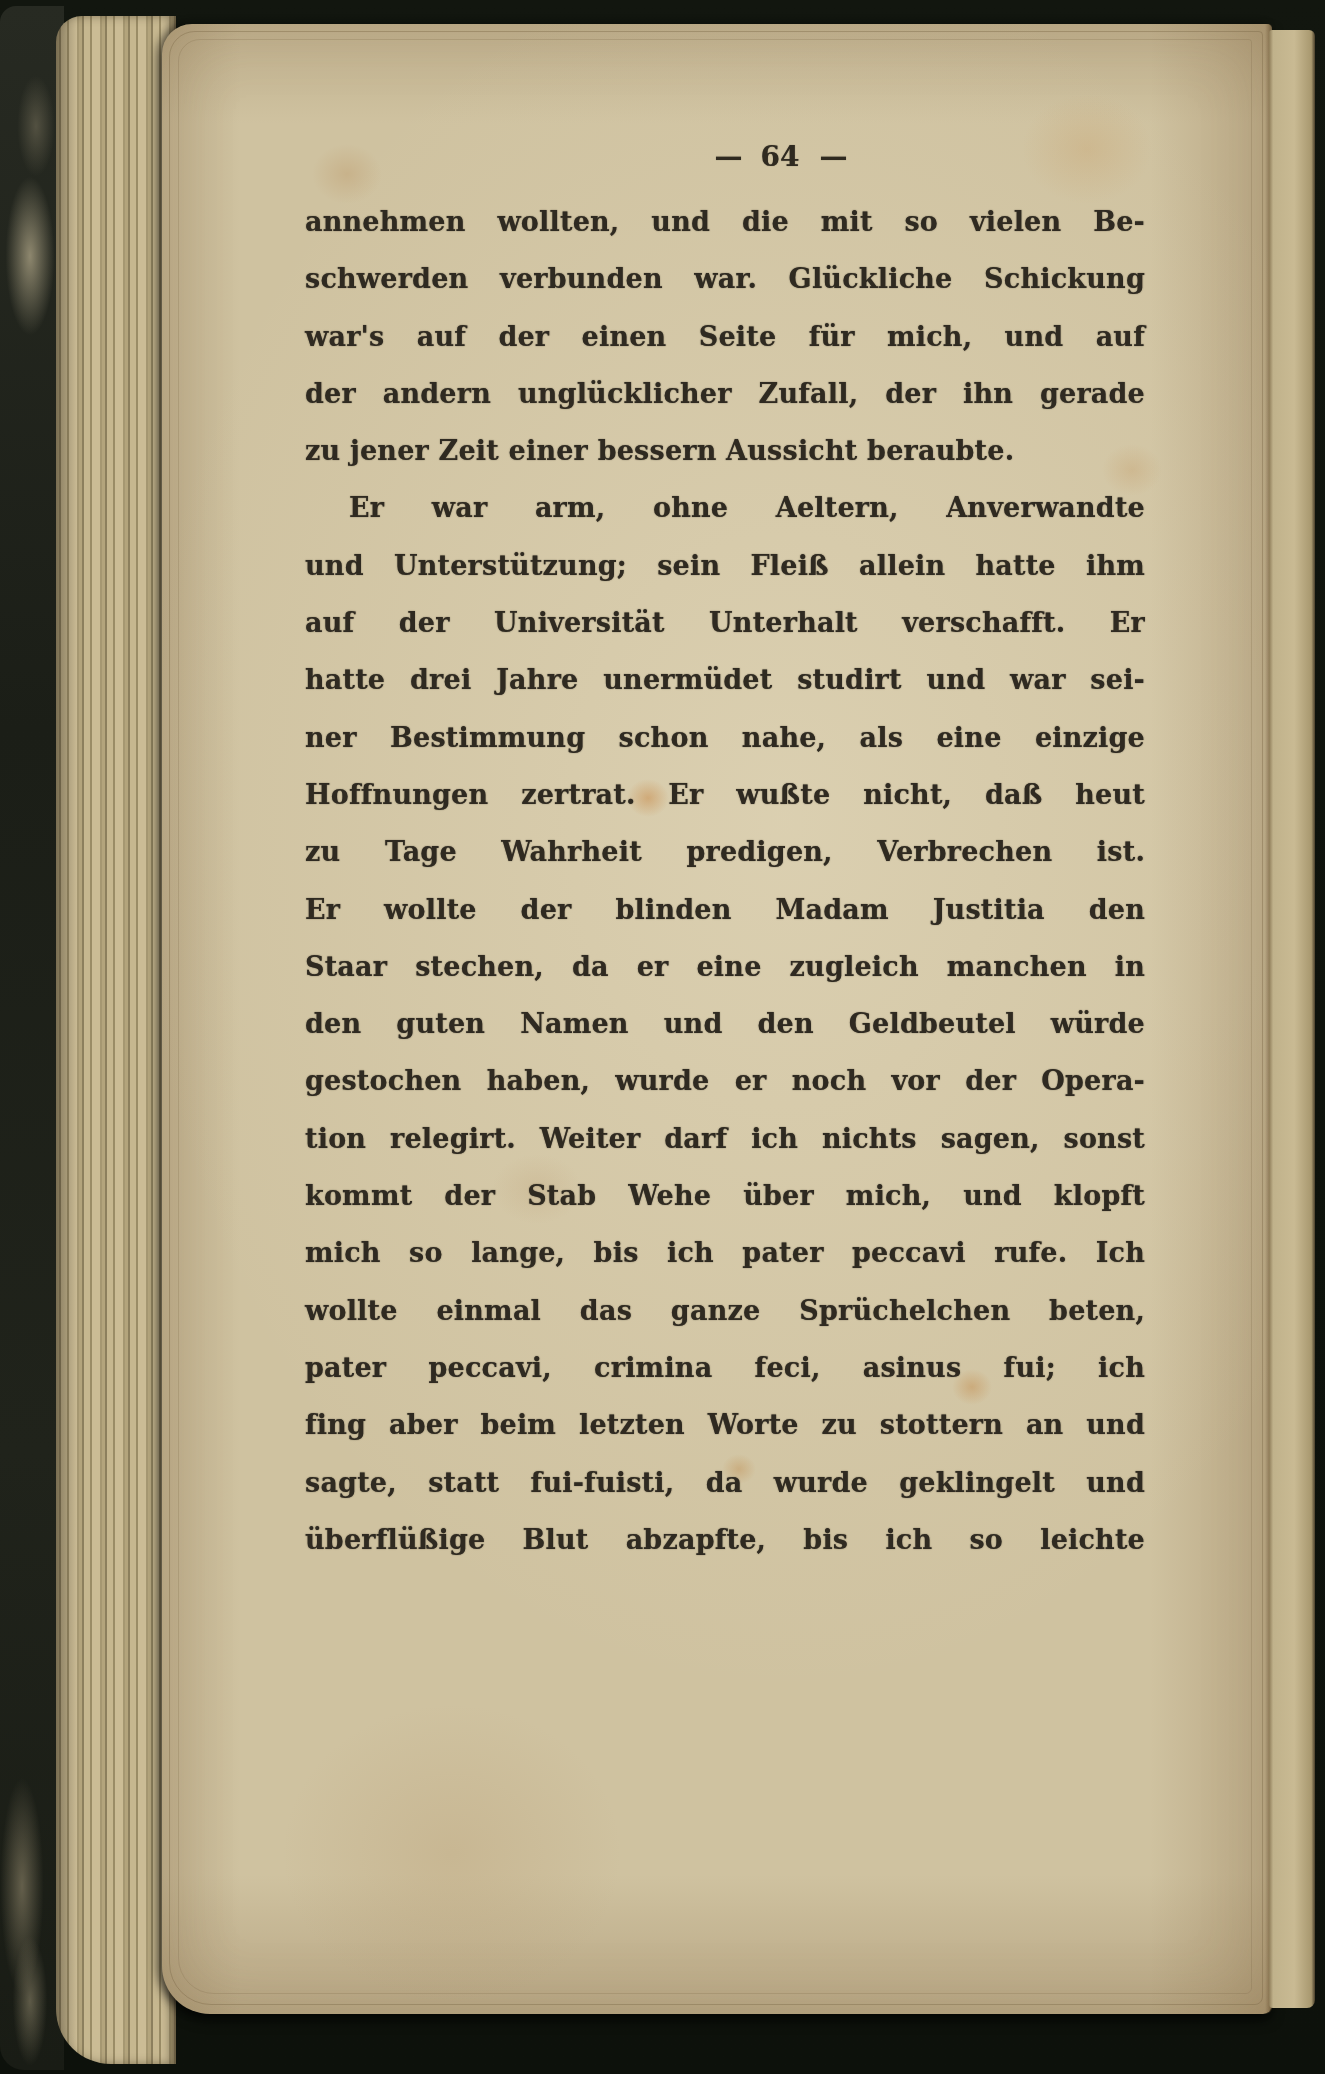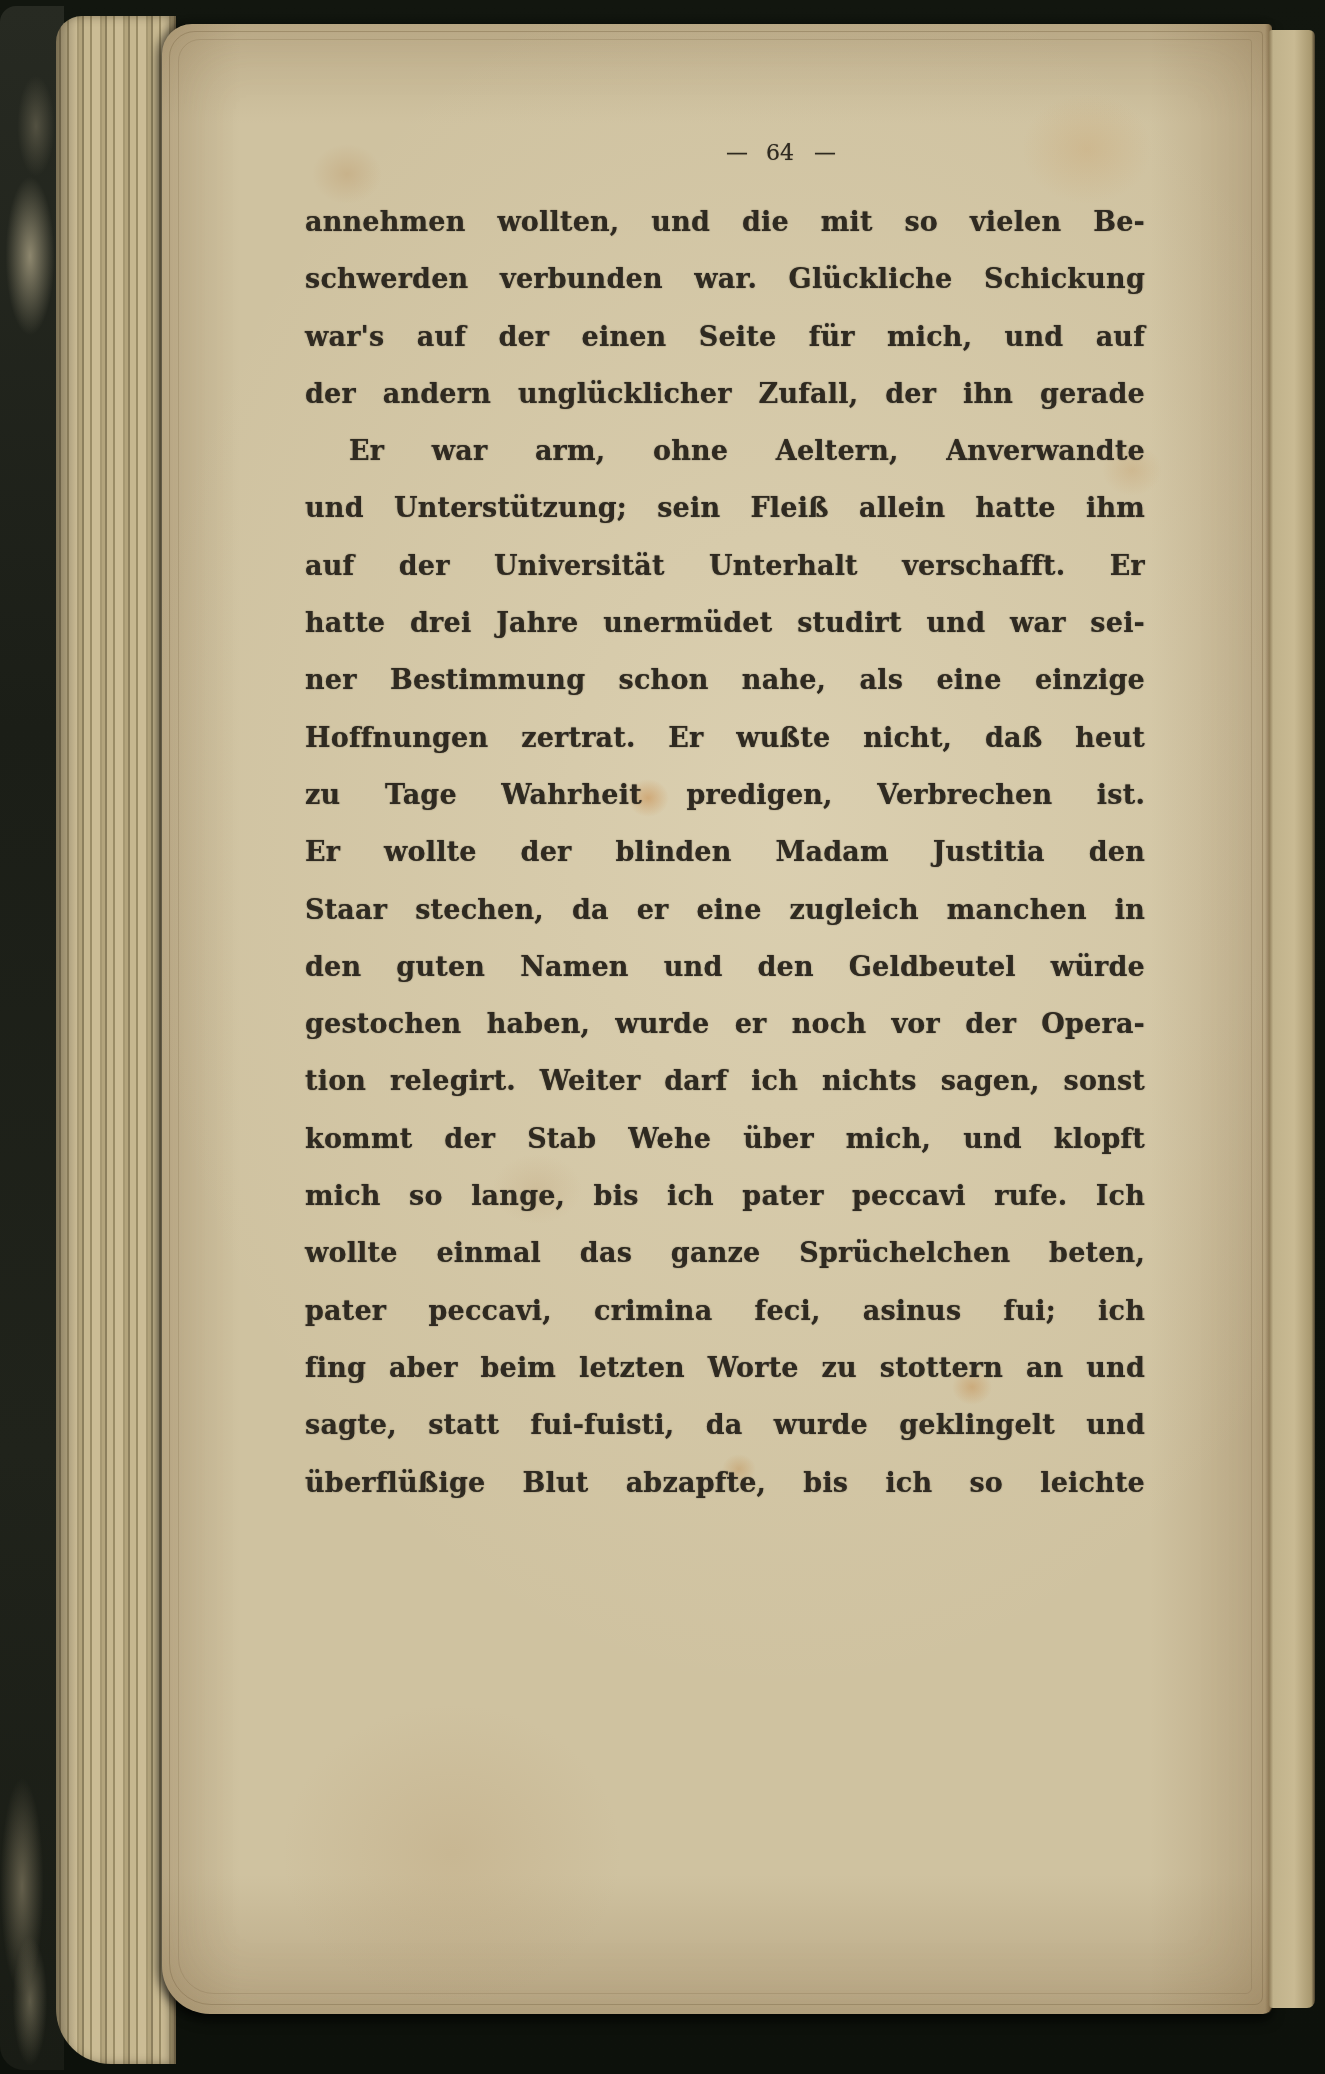--- a/index.html
+++ b/index.html
@@ -63,21 +63,21 @@
   .s2{left:150px;top:120px;width:70px;height:60px;background:radial-gradient(closest-side,rgba(184,142,90,.30),transparent);}
   .s3{left:465px;top:755px;width:42px;height:38px;background:radial-gradient(closest-side,rgba(196,122,48,.42),transparent);}
   .s4{left:790px;top:1345px;width:40px;height:36px;background:radial-gradient(closest-side,rgba(192,128,58,.38),transparent);}
   .s5{left:560px;top:1430px;width:34px;height:30px;background:radial-gradient(closest-side,rgba(188,130,62,.34),transparent);}
   .s6{left:120px;top:1680px;width:340px;height:300px;background:radial-gradient(closest-side,rgba(172,138,94,.20),transparent);}
   .s7{left:940px;top:420px;width:60px;height:52px;background:radial-gradient(closest-side,rgba(190,140,80,.24),transparent);}
   .s8{left:330px;top:1130px;width:90px;height:70px;background:radial-gradient(closest-side,rgba(180,142,96,.18),transparent);}
   
   .pagenum{
     position:absolute;left:630px;top:140px;width:300px;height:44px;
-    text-align:center;color:#2f2a20;font-size:22px;font-weight:400;
+    text-align:center;color:#2f2a20;font-size:28px;font-weight:700;
     text-shadow:0 0 1px rgba(47,42,32,.6);
   }
   .pagenum .dash{margin:0 20px;letter-spacing:-2px;}
   
   .textblock{position:absolute;left:305px;top:193px;width:840px;color:#2f2a21;}
   .line{
     height:57.3px;line-height:57.3px;font-size:27px;font-weight:700;
     letter-spacing:.2px;white-space:normal;
     text-align:justify;text-align-last:justify;
     text-shadow:0 0 1px rgba(44,38,28,.55), 0 0 2px rgba(44,38,28,.18);
@@ -112,20 +112,21 @@
 
   <div class="pagenum">
     <span class="dash">—</span><span>64</span><span class="dash">—</span>
   </div>
 
   <div class="textblock">
     <div class="line">annehmen wollten, und die mit so vielen Be-</div>
     <div class="line">schwerden verbunden war. Glückliche Schickung</div>
     <div class="line">war's auf der einen Seite für mich, und auf</div>
     <div class="line">der andern unglücklicher Zufall, der ihn gerade</div>
+    <div class="line para-end">zu jener Zeit einer bessern Aussicht beraubte.</div>
     <div class="line indent">Er war arm, ohne Aeltern, Anverwandte</div>
     <div class="line">und Unterstützung; sein Fleiß allein hatte ihm</div>
     <div class="line">auf der Universität Unterhalt verschafft. Er</div>
     <div class="line">hatte drei Jahre unermüdet studirt und war sei-</div>
     <div class="line">ner Bestimmung schon nahe, als eine einzige</div>
     <div class="line">Hoffnungen zertrat. Er wußte nicht, daß heut</div>
     <div class="line">zu Tage Wahrheit predigen, Verbrechen ist.</div>
     <div class="line">Er wollte der blinden Madam Justitia den</div>
     <div class="line">Staar stechen, da er eine zugleich manchen in</div>
     <div class="line">den guten Namen und den Geldbeutel würde</div>

